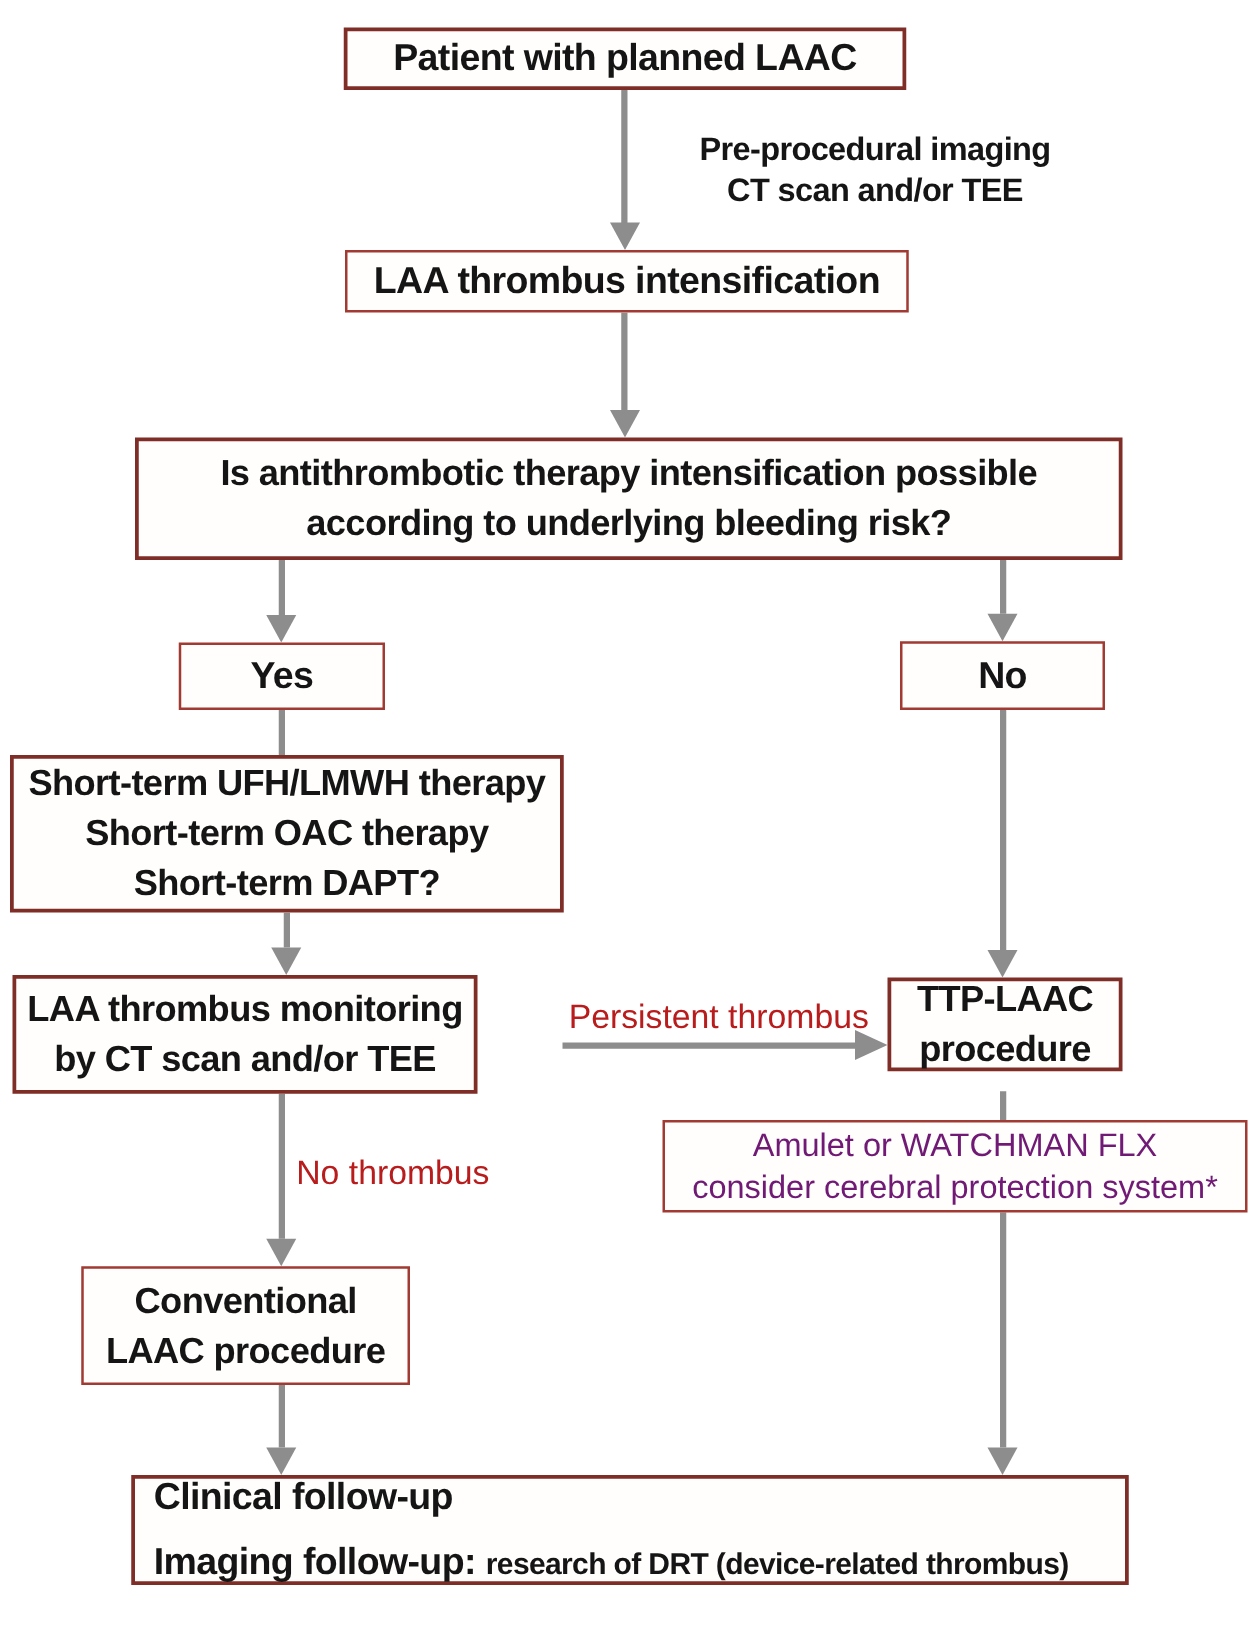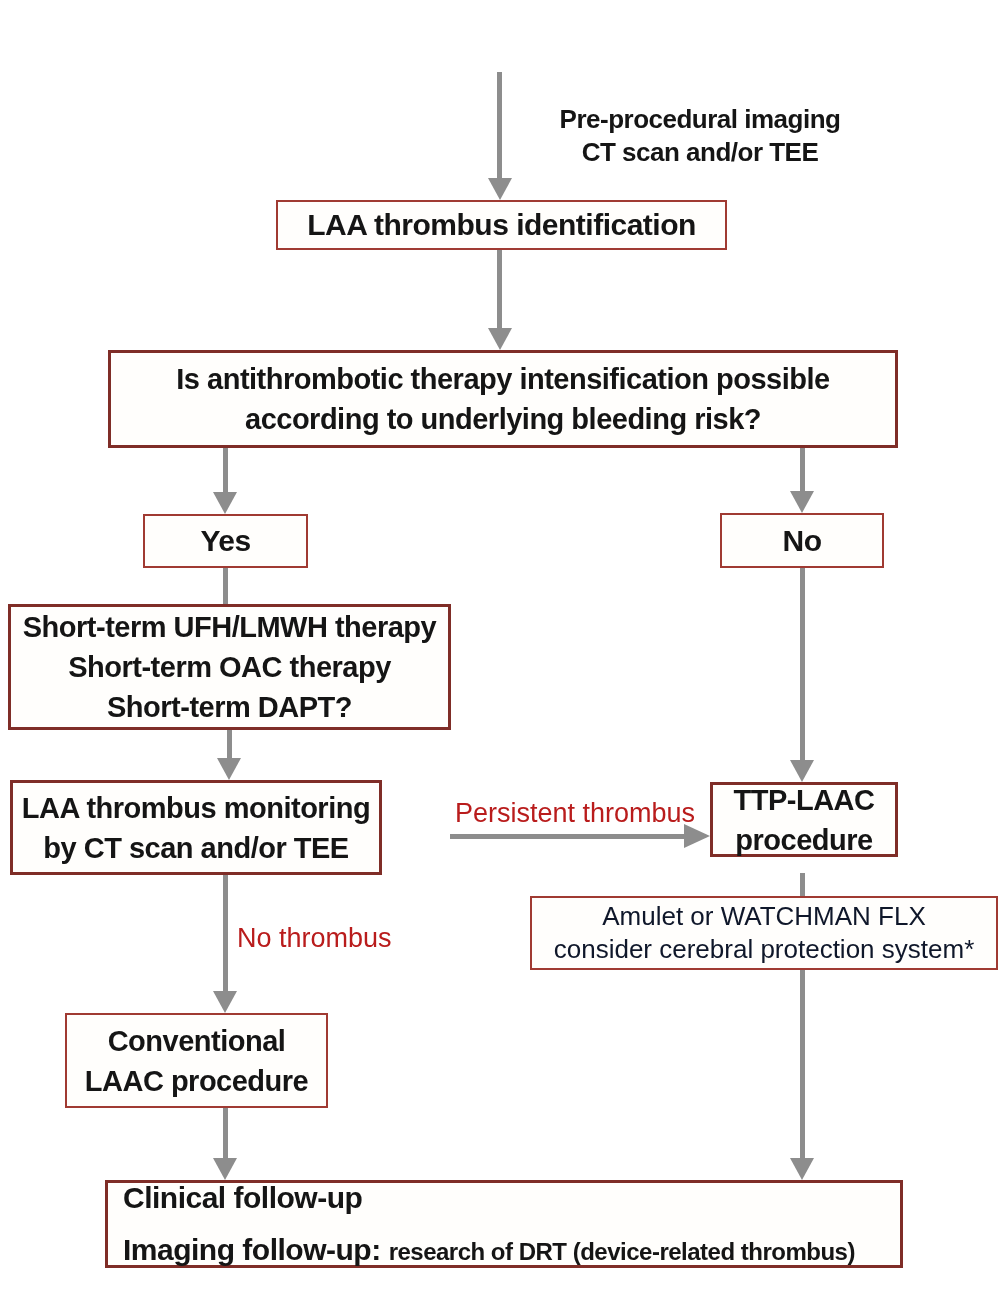--- a/index.html
+++ b/index.html
@@ -18,21 +18,21 @@
   .box{
     position:absolute;box-sizing:border-box;background:var(--box-fill);
     display:flex;flex-direction:column;align-items:center;justify-content:center;
     text-align:center;
   }
   .b3{border:3px solid var(--border-dark);}
   .b2{border:2px solid var(--border-light);}
   .bold{font-weight:bold;letter-spacing:-0.5px;}
   .fs30{font-size:30px;}
   .fs29{font-size:29px;line-height:40px;}
-  .reg{font-weight:normal;color:#0f172a;}
+  .reg{font-weight:normal;color:#701a75;}
   .note{position:absolute;text-align:center;}
   .note-bold{font-weight:bold;font-size:26px;line-height:33px;letter-spacing:-0.5px;}
   .note-reg{font-weight:normal;font-size:27px;color:#b91c1c;}
   .vline{position:absolute;width:5px;background:var(--arrow);}
   .hline{position:absolute;height:5px;background:var(--arrow);}
   .ah-down{
     position:absolute;width:0;height:0;
     border-left:12px solid transparent;border-right:12px solid transparent;
     border-top:22px solid var(--arrow);
   }
@@ -79,28 +79,31 @@
 
   <div class="vline" style="left:800px;top:873px;height:285px"></div>
   <div class="ah-down" style="left:790px;top:1158px"></div>
 
   <div class="vline" style="left:223px;top:875px;height:116px"></div>
   <div class="ah-down" style="left:213px;top:991px"></div>
 
   <div class="vline" style="left:223px;top:1108px;height:50px"></div>
   <div class="ah-down" style="left:213px;top:1158px"></div>
 
+  <div class="box b3 bold fs30" style="left:275px;top:22px;width:450px;height:50px">
+    <div>Patient with planned LAAC</div>
+  </div>
 
   <div class="note note-bold" style="left:540px;top:103px;width:320px">
     <div>Pre-procedural imaging</div>
     <div>CT scan and/or TEE</div>
   </div>
 
   <div class="box b2 bold fs30" style="left:276px;top:200px;width:451px;height:50px">
-    <div>LAA thrombus identification</div>
+    <div>LAA thrombus intensification</div>
   </div>
 
   <div class="box b3 bold fs29" style="left:108px;top:350px;width:790px;height:98px">
     <div>Is antithrombotic therapy intensification possible</div>
     <div>according to underlying bleeding risk?</div>
   </div>
 
   <div class="box b2 bold fs30" style="left:143px;top:514px;width:165px;height:54px">
     <div>Yes</div>
   </div>

